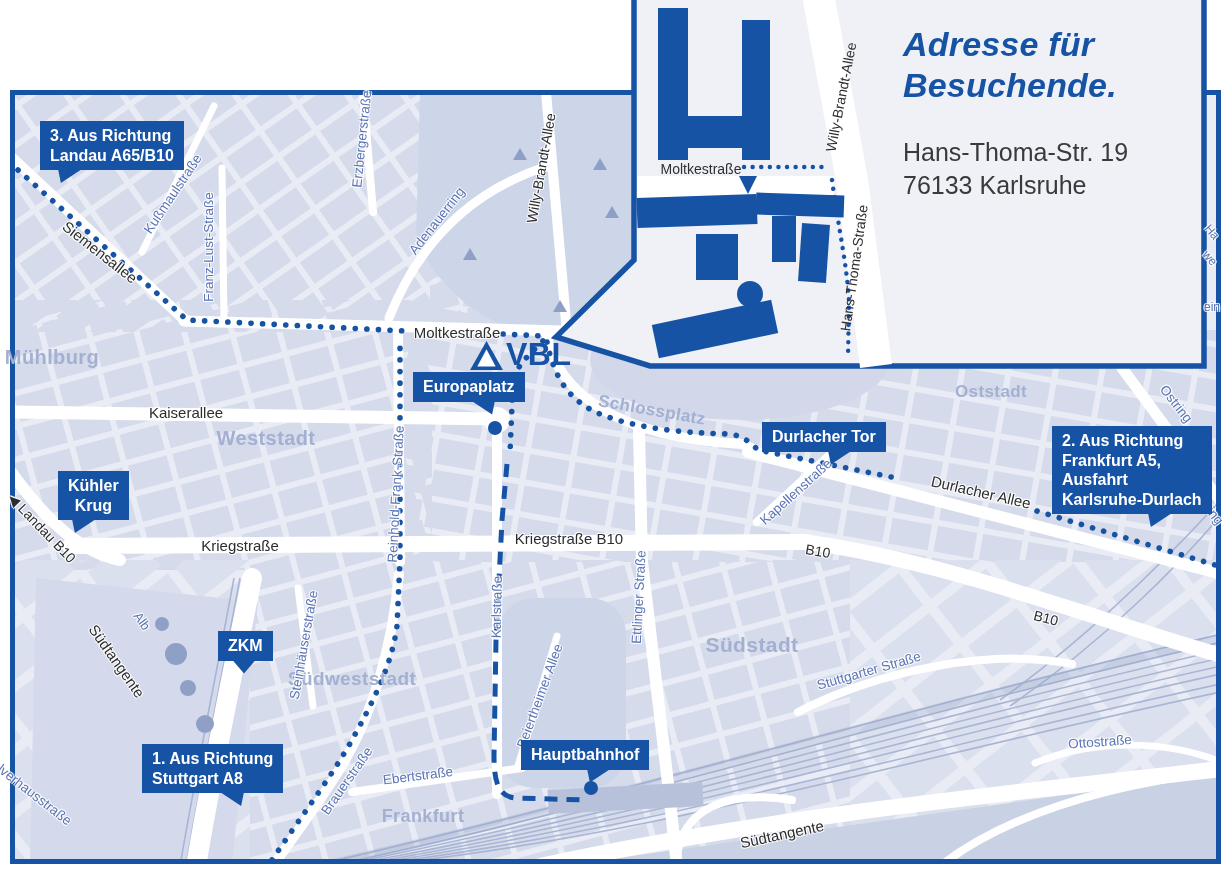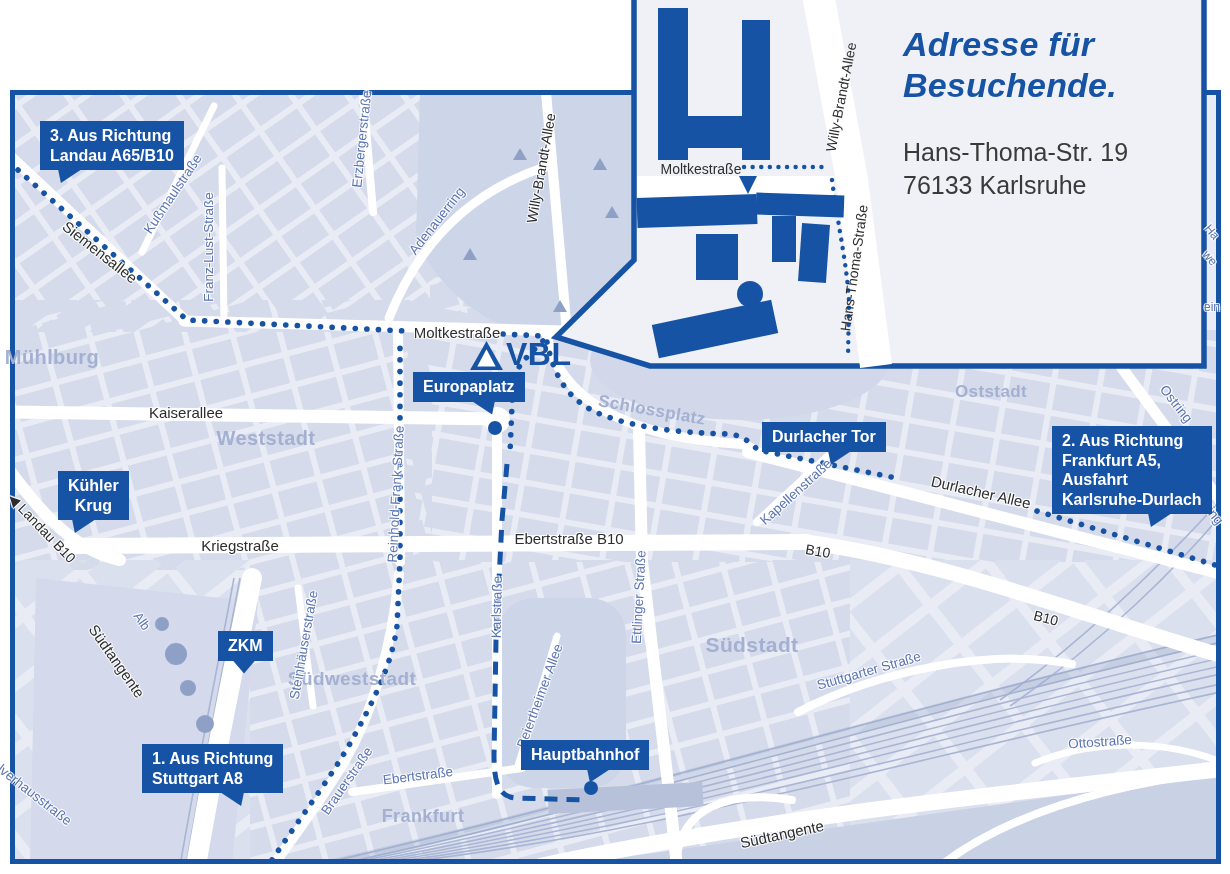--- a/index.html
+++ b/index.html
@@ -191,21 +191,21 @@
       <div class="lbl d" style="left: 52px; top: 357px; font-size: 20px; transform: translate(-50%, -50%) rotate(0deg);">Mühlburg</div>
       <div class="lbl d" style="left: 266px; top: 438px; font-size: 20px; transform: translate(-50%, -50%) rotate(0deg);">Weststadt</div>
       <div class="lbl d" style="left: 352px; top: 678px; font-size: 19px; transform: translate(-50%, -50%) rotate(0deg);">Südweststadt</div>
       <div class="lbl d" style="left: 423px; top: 816px; font-size: 18px; transform: translate(-50%, -50%) rotate(0deg);">Frankfurt</div>
       <div class="lbl d" style="left: 752px; top: 644px; font-size: 21px; transform: translate(-50%, -50%) rotate(0deg);">Südstadt</div>
       <div class="lbl d" style="left: 991px; top: 391px; font-size: 17px; transform: translate(-50%, -50%) rotate(0deg);">Oststadt</div>
       <div class="lbl d" style="left: 652px; top: 410px; font-size: 17px; transform: translate(-50%, -50%) rotate(10deg);">Schlossplatz</div>
       <div class="lbl k" style="left: 100px; top: 252px; font-size: 15px; transform: translate(-50%, -50%) rotate(38deg);">Siemensallee</div>
       <div class="lbl k" style="left: 186px; top: 412px; font-size: 15px; transform: translate(-50%, -50%) rotate(0deg);">Kaiserallee</div>
       <div class="lbl k" style="left: 240px; top: 545px; font-size: 15px; transform: translate(-50%, -50%) rotate(0deg);">Kriegstraße</div>
-      <div class="lbl k" style="left: 569px; top: 538px; font-size: 15px; transform: translate(-50%, -50%) rotate(0deg);">Ebertstraße B10</div>
+      <div class="lbl k" style="left: 569px; top: 538px; font-size: 15px; transform: translate(-50%, -50%) rotate(0deg);">Kriegstraße B10</div>
       <div class="lbl k" style="left: 457px; top: 332px; font-size: 15px; transform: translate(-50%, -50%) rotate(0deg);">Moltkestraße</div>
       <div class="lbl k" style="left: 541px; top: 168px; font-size: 14px; transform: translate(-50%, -50%) rotate(-80deg);">Willy-Brandt-Allee</div>
       <div class="lbl k" style="left: 981px; top: 492px; font-size: 15px; transform: translate(-50%, -50%) rotate(13deg);">Durlacher Allee</div>
       <div class="lbl k" style="left: 818px; top: 551px; font-size: 14px; transform: translate(-50%, -50%) rotate(10deg);">B10</div>
       <div class="lbl k" style="left: 1046px; top: 618px; font-size: 14px; transform: translate(-50%, -50%) rotate(14deg);">B10</div>
       <div class="lbl k" style="left: 782px; top: 834px; font-size: 15px; transform: translate(-50%, -50%) rotate(-12deg);">Südtangente</div>
       <div class="lbl k" style="left: 117px; top: 661px; font-size: 15px; transform: translate(-50%, -50%) rotate(55deg);">Südtangente</div>
       <div class="lbl k" style="left: 42px; top: 528px; font-size: 14px; transform: translate(-50%, -50%) rotate(46deg);">◀ Landau B10</div>
       <div class="lbl b" style="left: 173px; top: 194px; font-size: 13.5px; transform: translate(-50%, -50%) rotate(-56deg);">Kußmaulstraße</div>
       <div class="lbl b" style="left: 209px; top: 247px; font-size: 13.5px; transform: translate(-50%, -50%) rotate(-90deg);">Franz-Lust-Straße</div>

